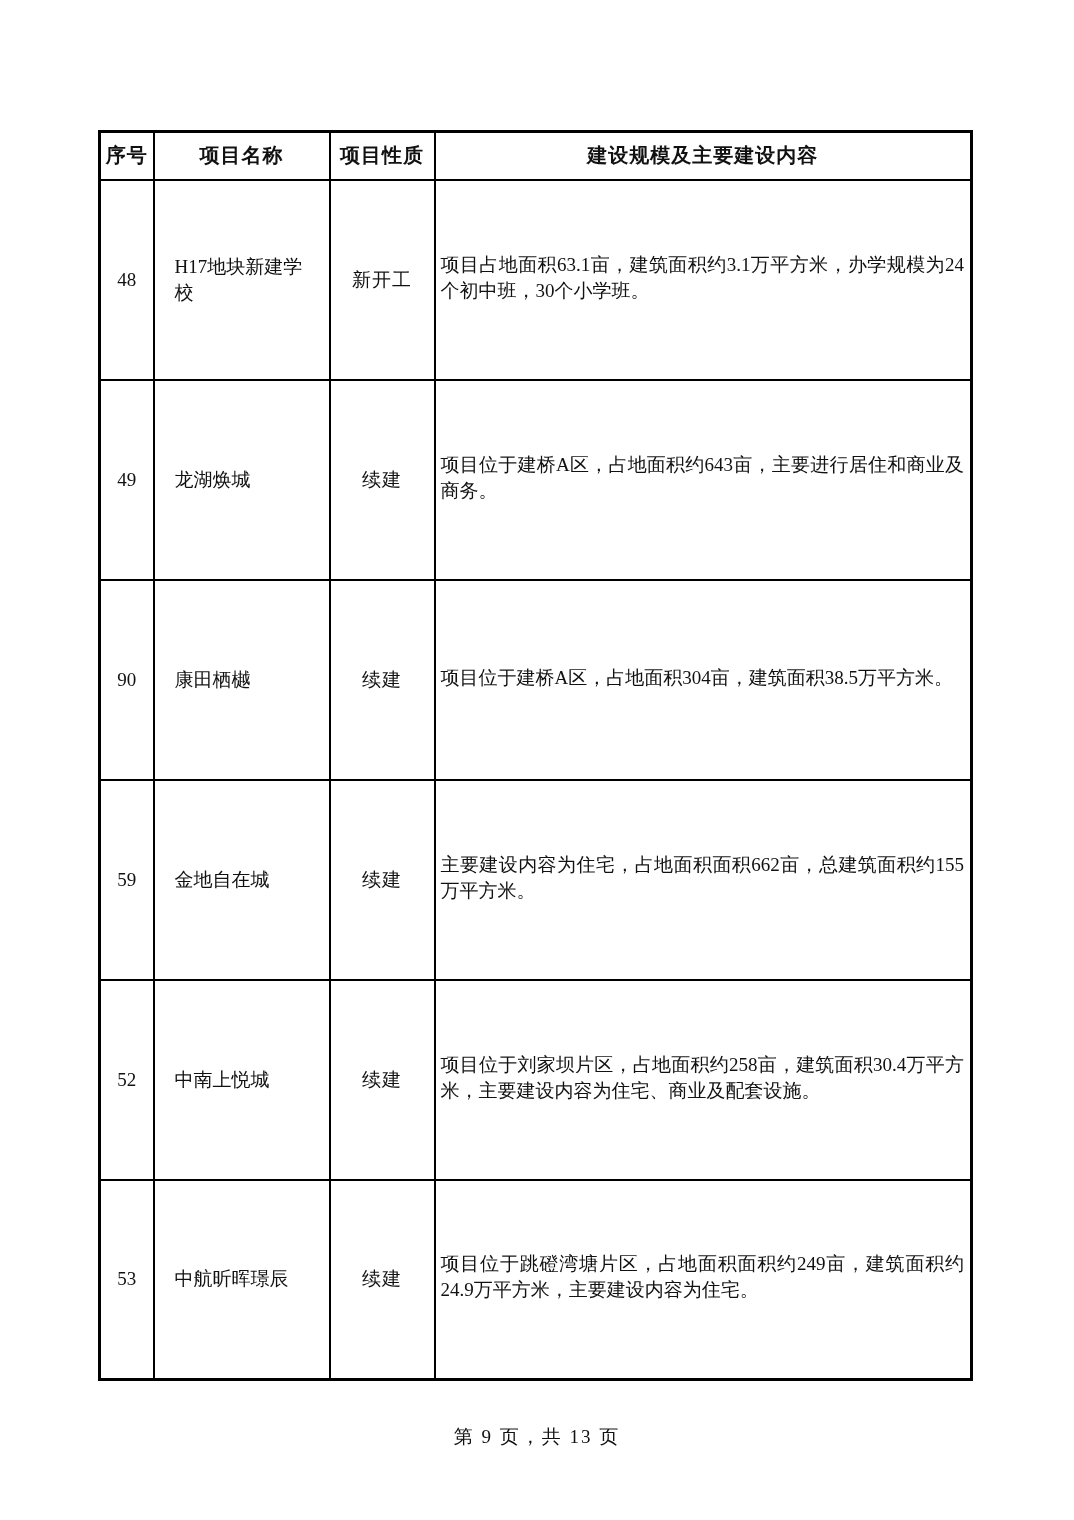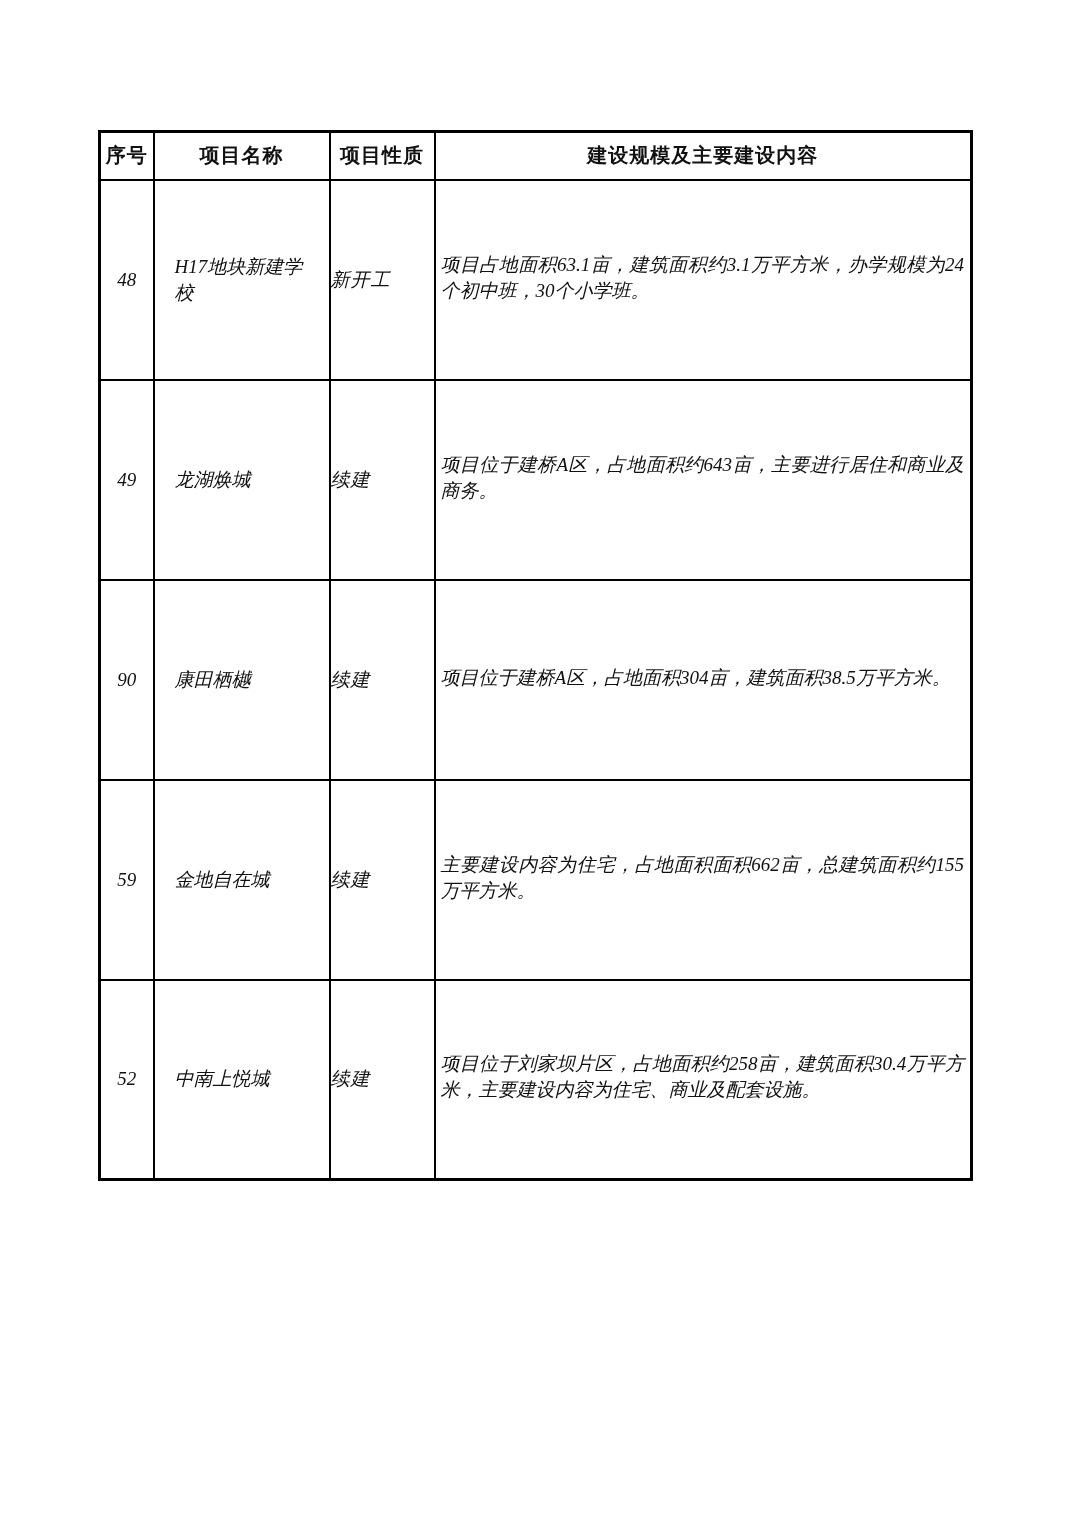--- a/index.html
+++ b/index.html
@@ -32,25 +32,25 @@
   col.c-nature  { width: 105px; }
   col.c-content { width: 537px; }
   thead th {
     height: 48px;
     font-family: "Liberation Sans", "DejaVu Sans", sans-serif;
     font-weight: bold;
     font-size: 20px;
     text-align: center;
     letter-spacing: 1px;
   }
-  tbody tr { height: 200px; font-style: italic; }
+  tbody tr { height: 200px; }
   tbody td { font-size: 19px; line-height: 26px; }
   td.col-no     { text-align: center; }
   td.col-name   { text-align: left; padding: 0 20px; }
-  td.col-nature { text-align: left; letter-spacing: 1px; }
+  td.col-nature { text-align: center; letter-spacing: 1px; }
   td.col-content {
     text-align: justify;
     text-justify: inter-ideograph;
     padding: 0 6px 4px 5px;
   }
   .footer {
     position: absolute;
     top: 1424px; left: 0;
     width: 1074px;
     text-align: center;
@@ -102,17 +102,24 @@
         <td class="col-name">金地自在城</td>
         <td class="col-nature">续建</td>
         <td class="col-content">主要建设内容为住宅，占地面积面积662亩，总建筑面积约155万平方米。</td>
       </tr>
       <tr>
         <td class="col-no">52</td>
         <td class="col-name">中南上悦城</td>
         <td class="col-nature">续建</td>
         <td class="col-content">项目位于刘家坝片区，占地面积约258亩，建筑面积30.4万平方米，主要建设内容为住宅、商业及配套设施。</td>
       </tr>
+      <tr>
+        <td class="col-no">53</td>
+        <td class="col-name">中航昕晖璟辰</td>
+        <td class="col-nature">续建</td>
+        <td class="col-content">项目位于跳磴湾塘片区，占地面积面积约249亩，建筑面积约24.9万平方米，主要建设内容为住宅。</td>
+      </tr>
     </tbody>
   </table>
 
+  <div class="footer">第 9 页，共 13 页</div>
 
 </div>
 
 </body></html>

